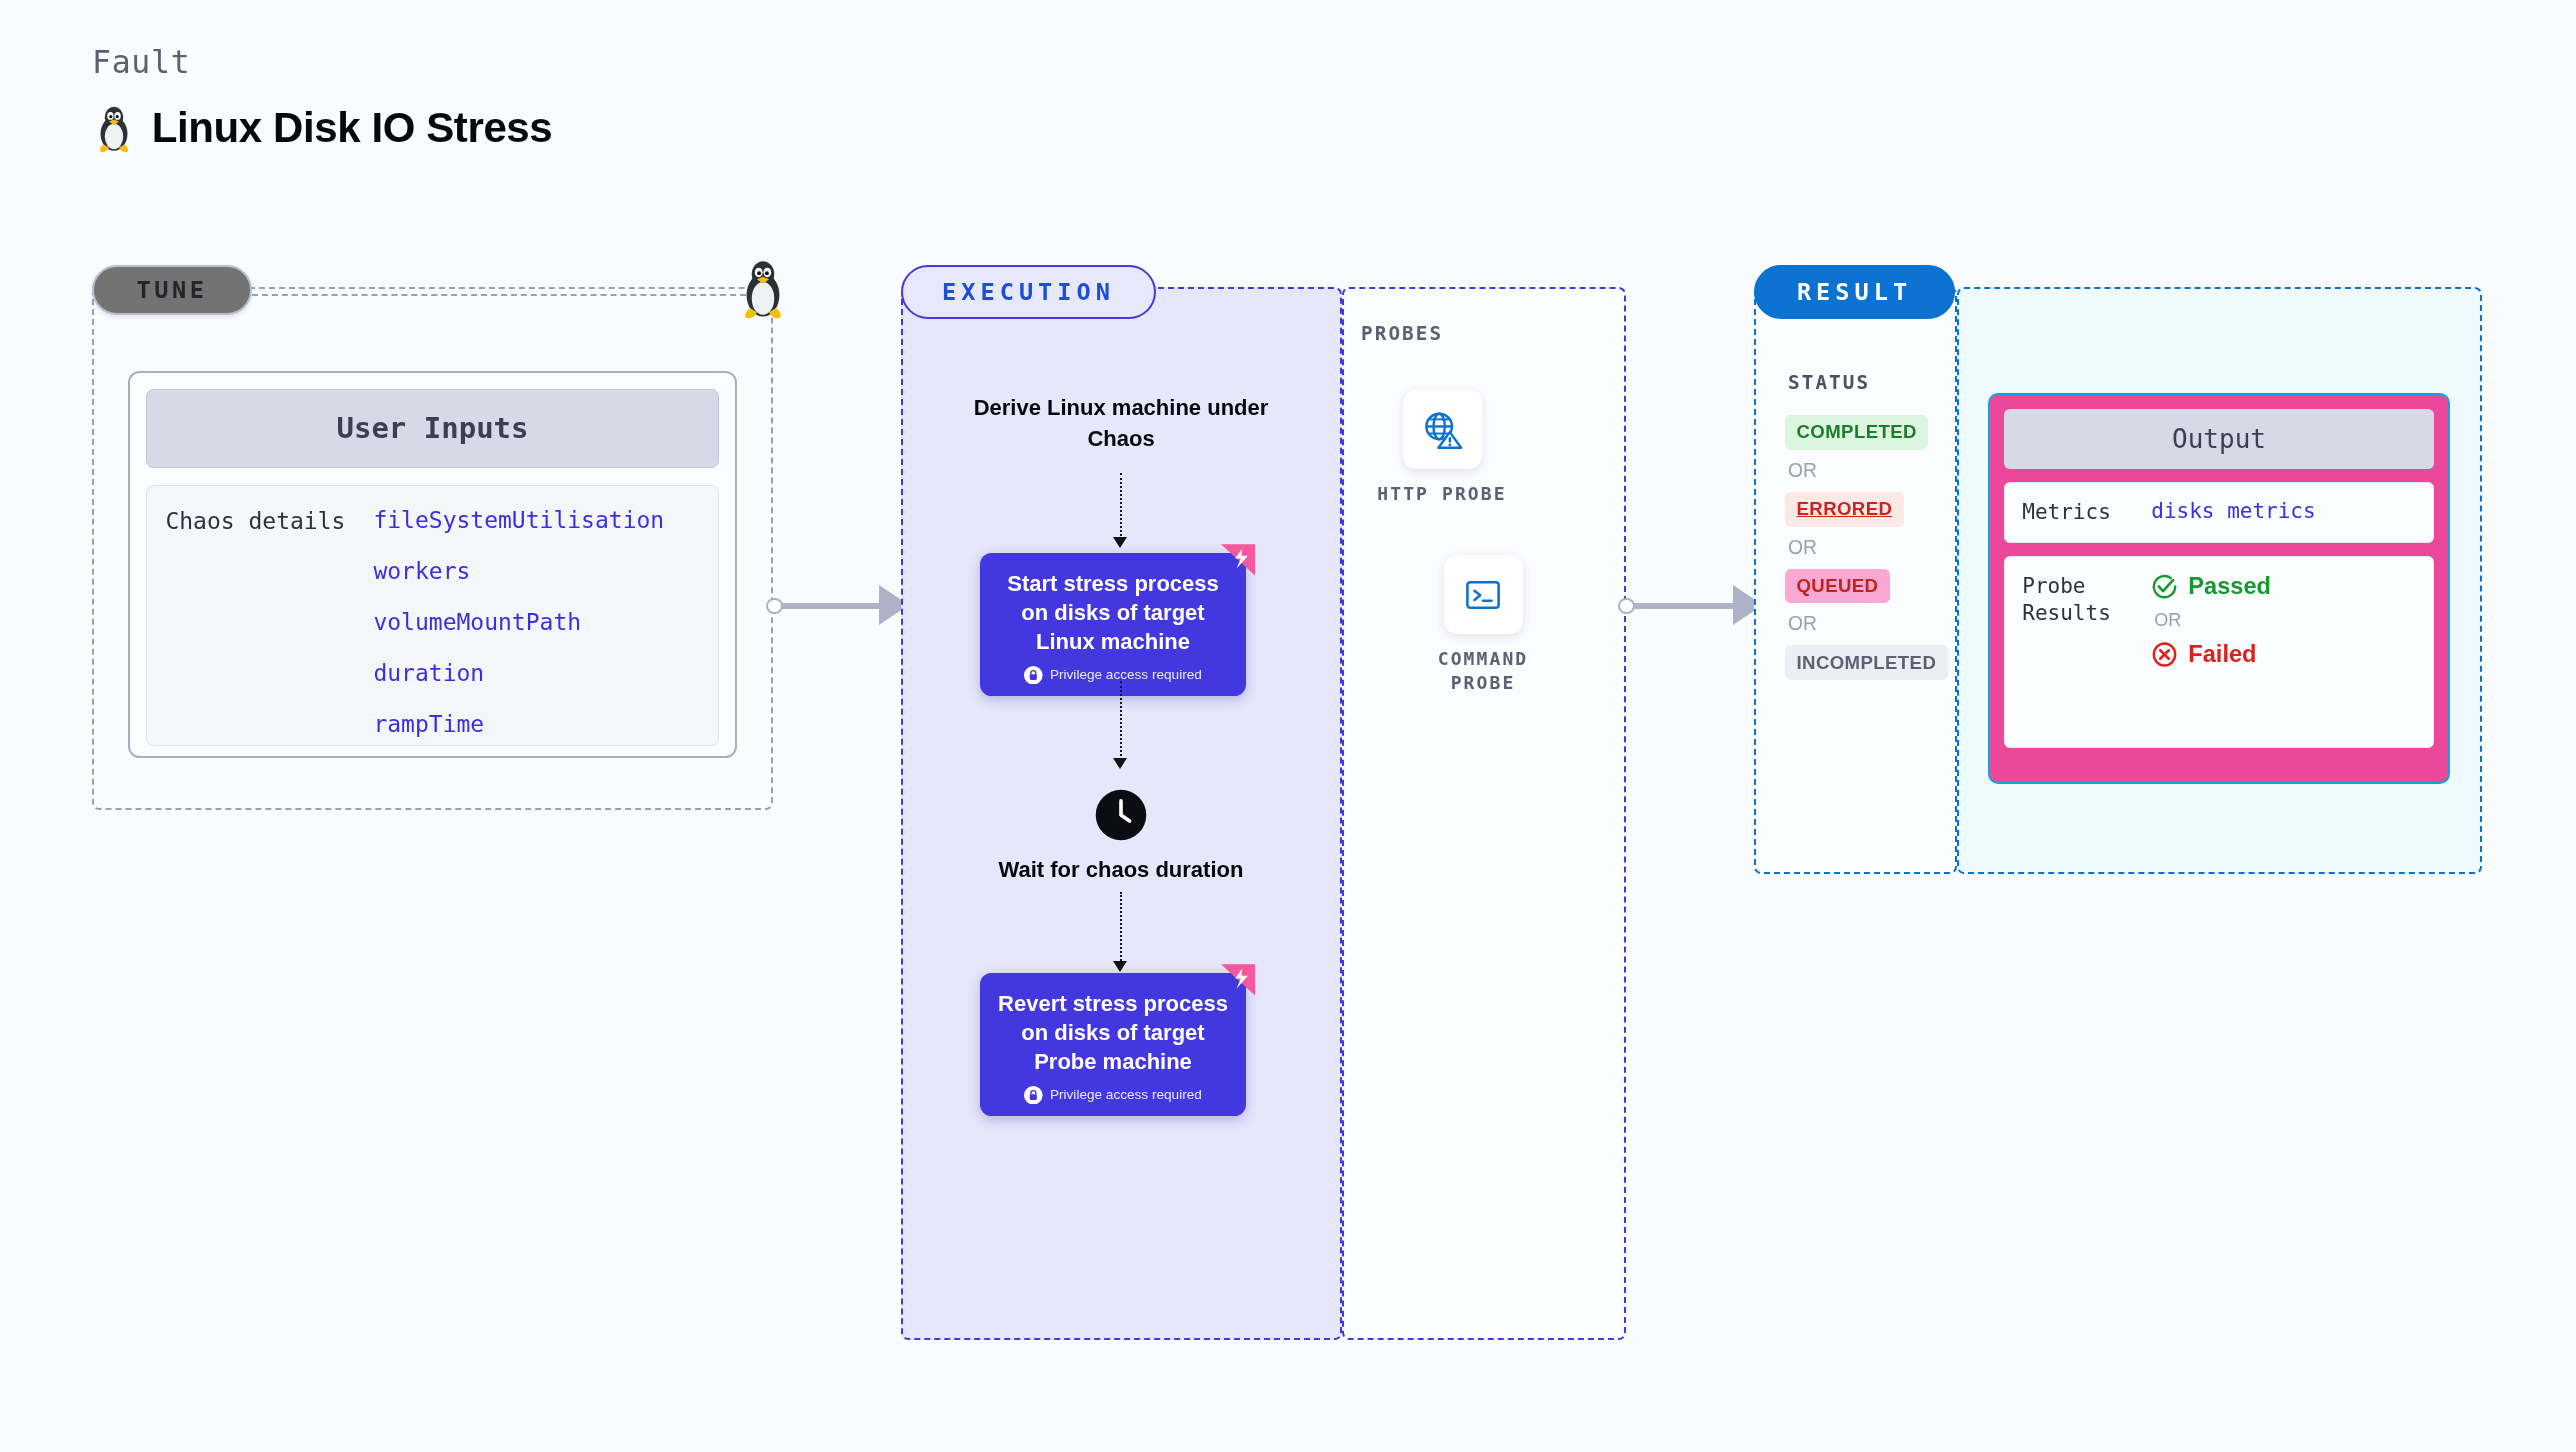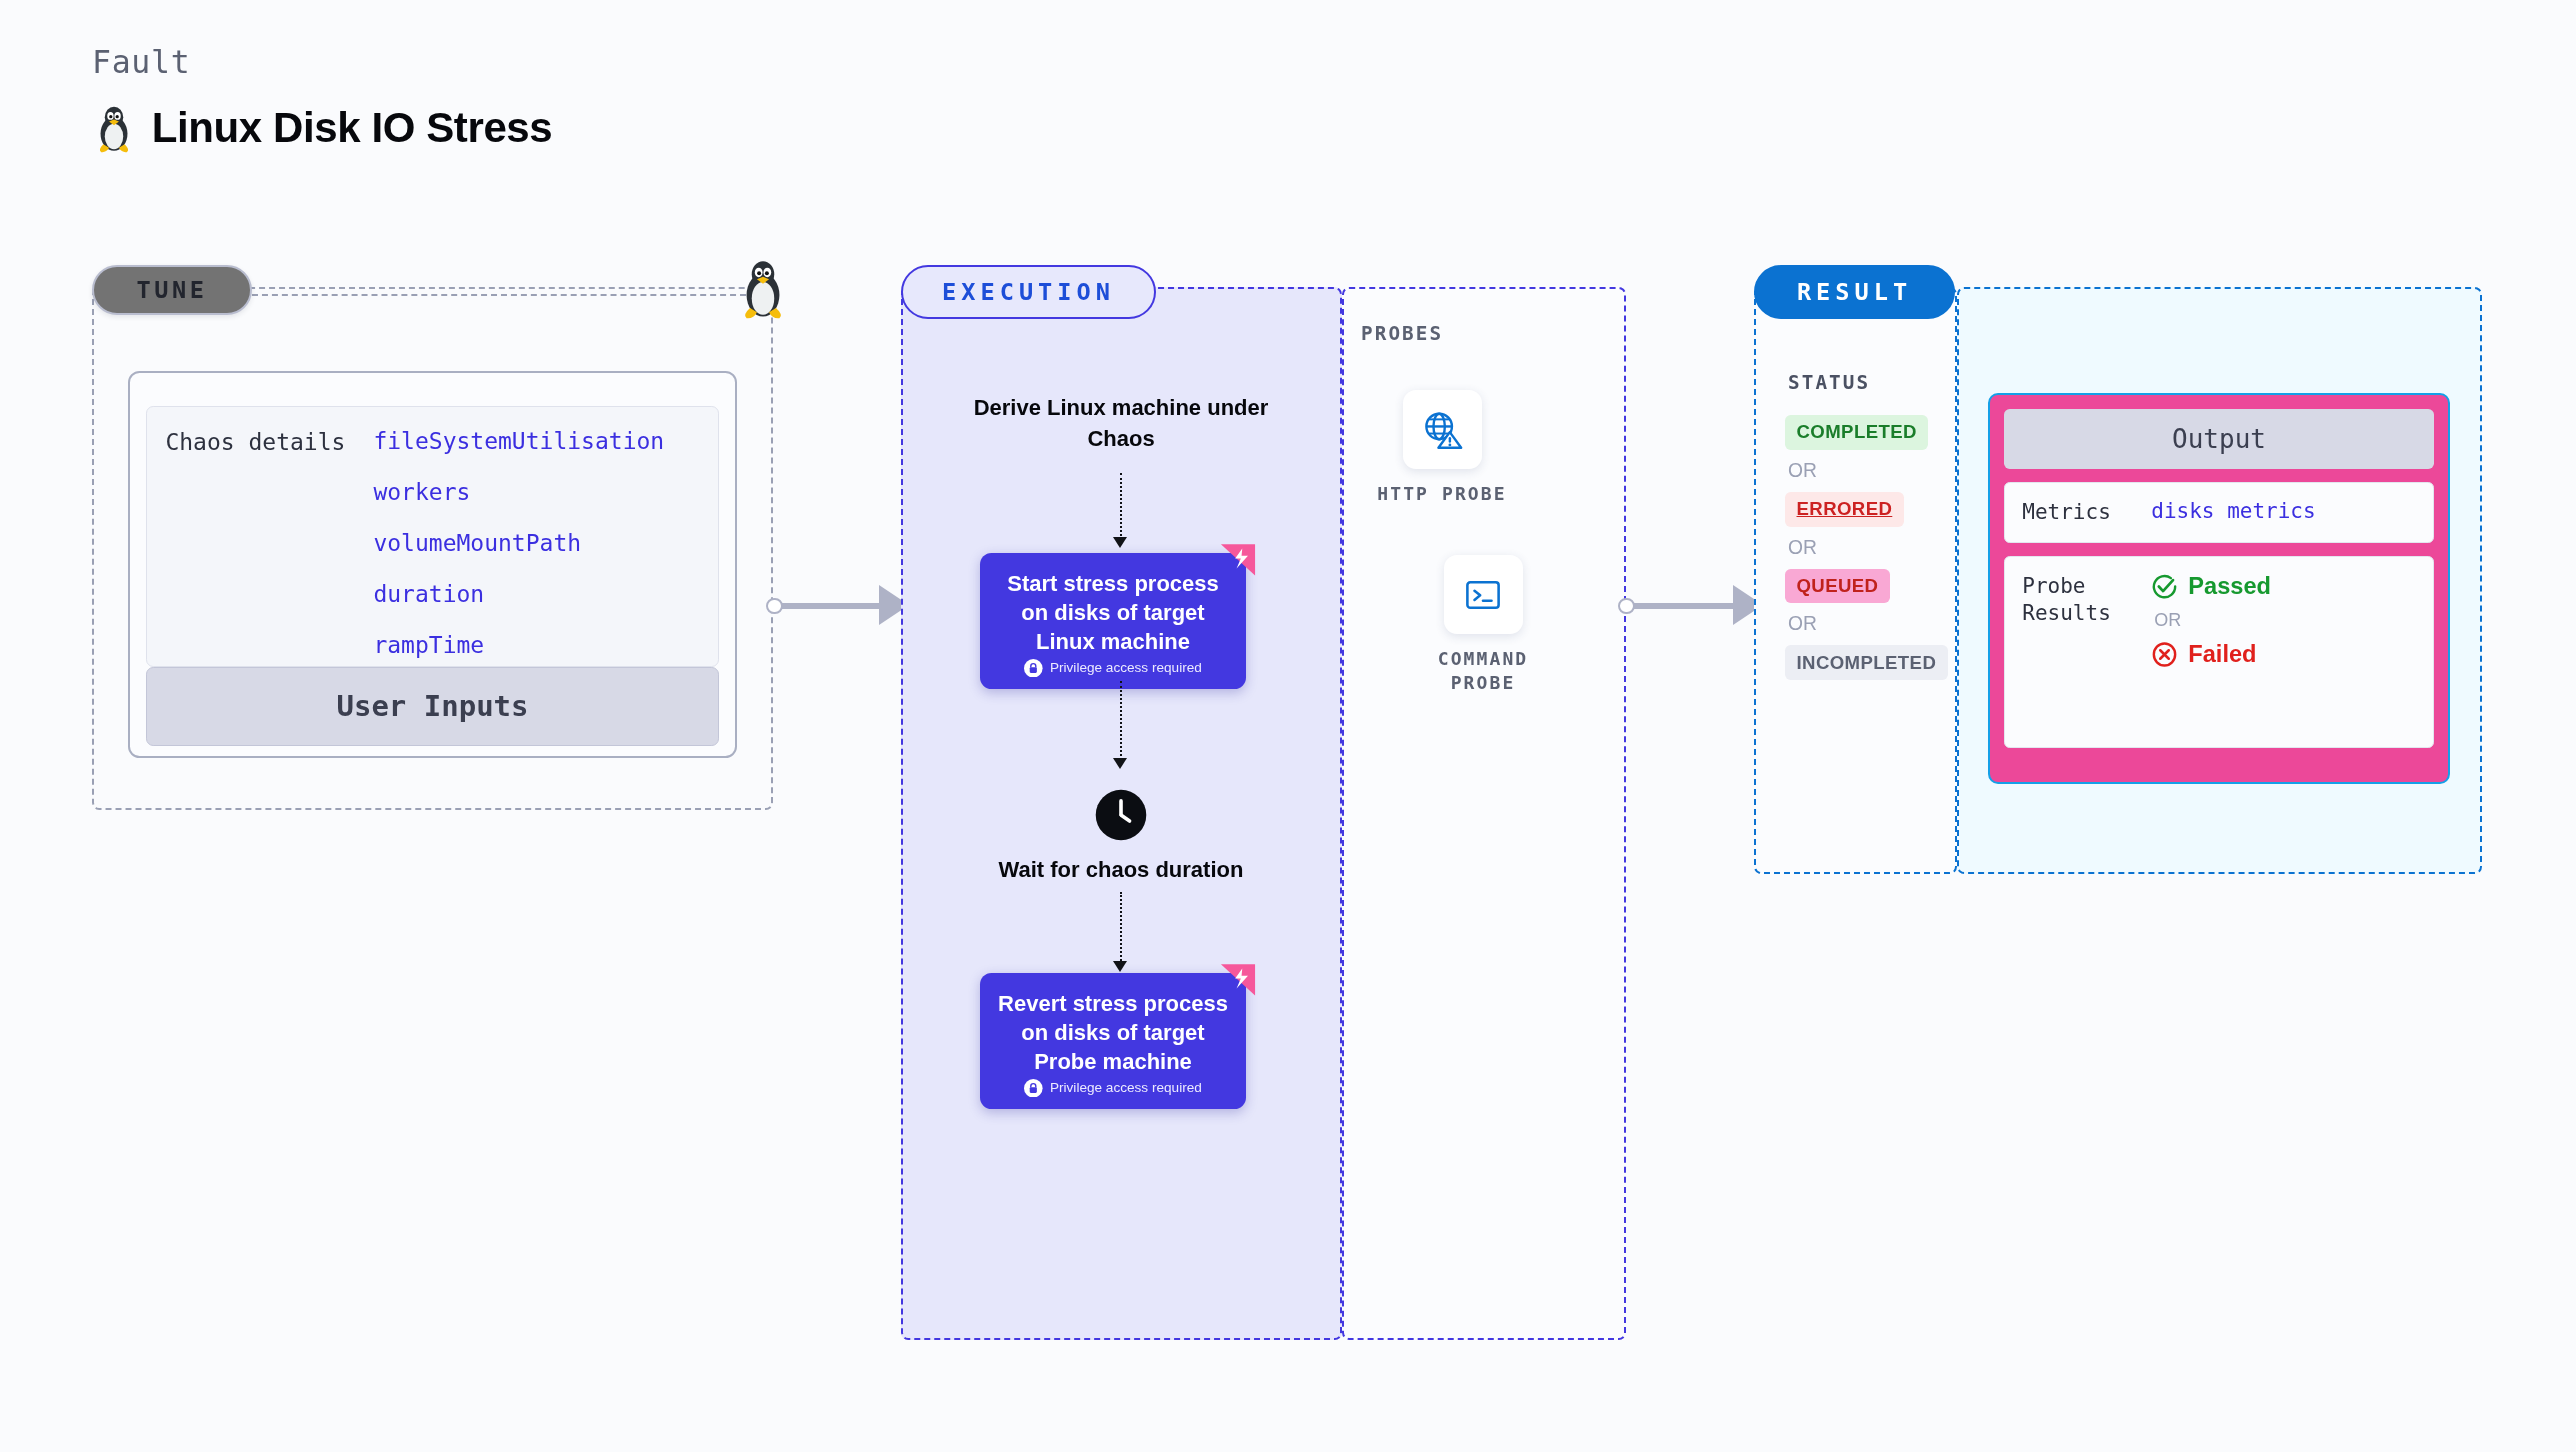--- a/index.html
+++ b/index.html
@@ -111,21 +111,21 @@
   #probe-cmd{left:1404px;top:555px;}
 
   #derive-text{
     position:absolute;left:958px;top:393px;width:326px;
     text-align:center;font-size:22px;font-weight:bold;color:#07080c;line-height:1.4;
   }
   .node{
     position:absolute;width:266px;border-radius:11.5px;background:#4338e0;
     box-shadow:0 3.6px 11.5px rgba(50,45,160,.28);
     padding:15.8px 13px 11.5px;box-sizing:border-box;
-    display:flex;flex-direction:column;align-items:center;gap:2px;
+    display:flex;flex-direction:column;align-items:center;gap:9px;
   }
   .node-title{
     color:#ffffff;font-size:22px;font-weight:bold;text-align:center;line-height:1.33;
   }
   .node-badge{display:flex;align-items:center;gap:7.2px;}
   .node-badge-text{color:#eceaff;font-size:13.6px;}
   .chaos-corner{position:absolute;right:-12px;top:-13px;width:40px;height:37px;}
   #node-start{left:980px;top:553px;}
   #node-revert{left:980px;top:973px;}
 
@@ -229,31 +229,31 @@
   <ellipse cx="26" cy="19" rx="4.5" ry="5.5" fill="#fff"></ellipse>
   <ellipse cx="36" cy="19" rx="4.5" ry="5.5" fill="#fff"></ellipse>
   <circle cx="26.5" cy="20" r="2.3" fill="#111"></circle>
   <circle cx="35.5" cy="20" r="2.3" fill="#111"></circle>
   <path d="M24 27 L31 24 L38 27 L31 32 Z" fill="#f5bd0c"></path>
   <path d="M16 60 Q7 68 12 72 Q20 73 24 65 Z" fill="#f5bd0c"></path>
   <path d="M46 60 Q55 68 50 72 Q42 73 38 65 Z" fill="#f5bd0c"></path>
 </svg>
 
 <div id="user-inputs-card">
+  <div id="user-inputs-header">User Inputs</div>
   <div id="params-box">
     <div id="params-label">Chaos details</div>
     <div id="params-list">
       <div class="param">fileSystemUtilisation</div>
       <div class="param">workers</div>
       <div class="param">volumeMountPath</div>
       <div class="param">duration</div>
       <div class="param">rampTime</div>
     </div>
   </div>
-  <div id="user-inputs-header">User Inputs</div>
 </div>
 
 <div class="conn-arrow" id="arrow-1">
   <div class="conn-line" style="left:7.2px;right:30px;"></div>
   <div class="conn-dot" style="left:0;"></div>
   <div class="conn-tip" style="right:0;"></div>
   <div class="conn-dot" style="right:-8.6px;"></div>
 </div>
 
 <div id="exec-panel"></div>

